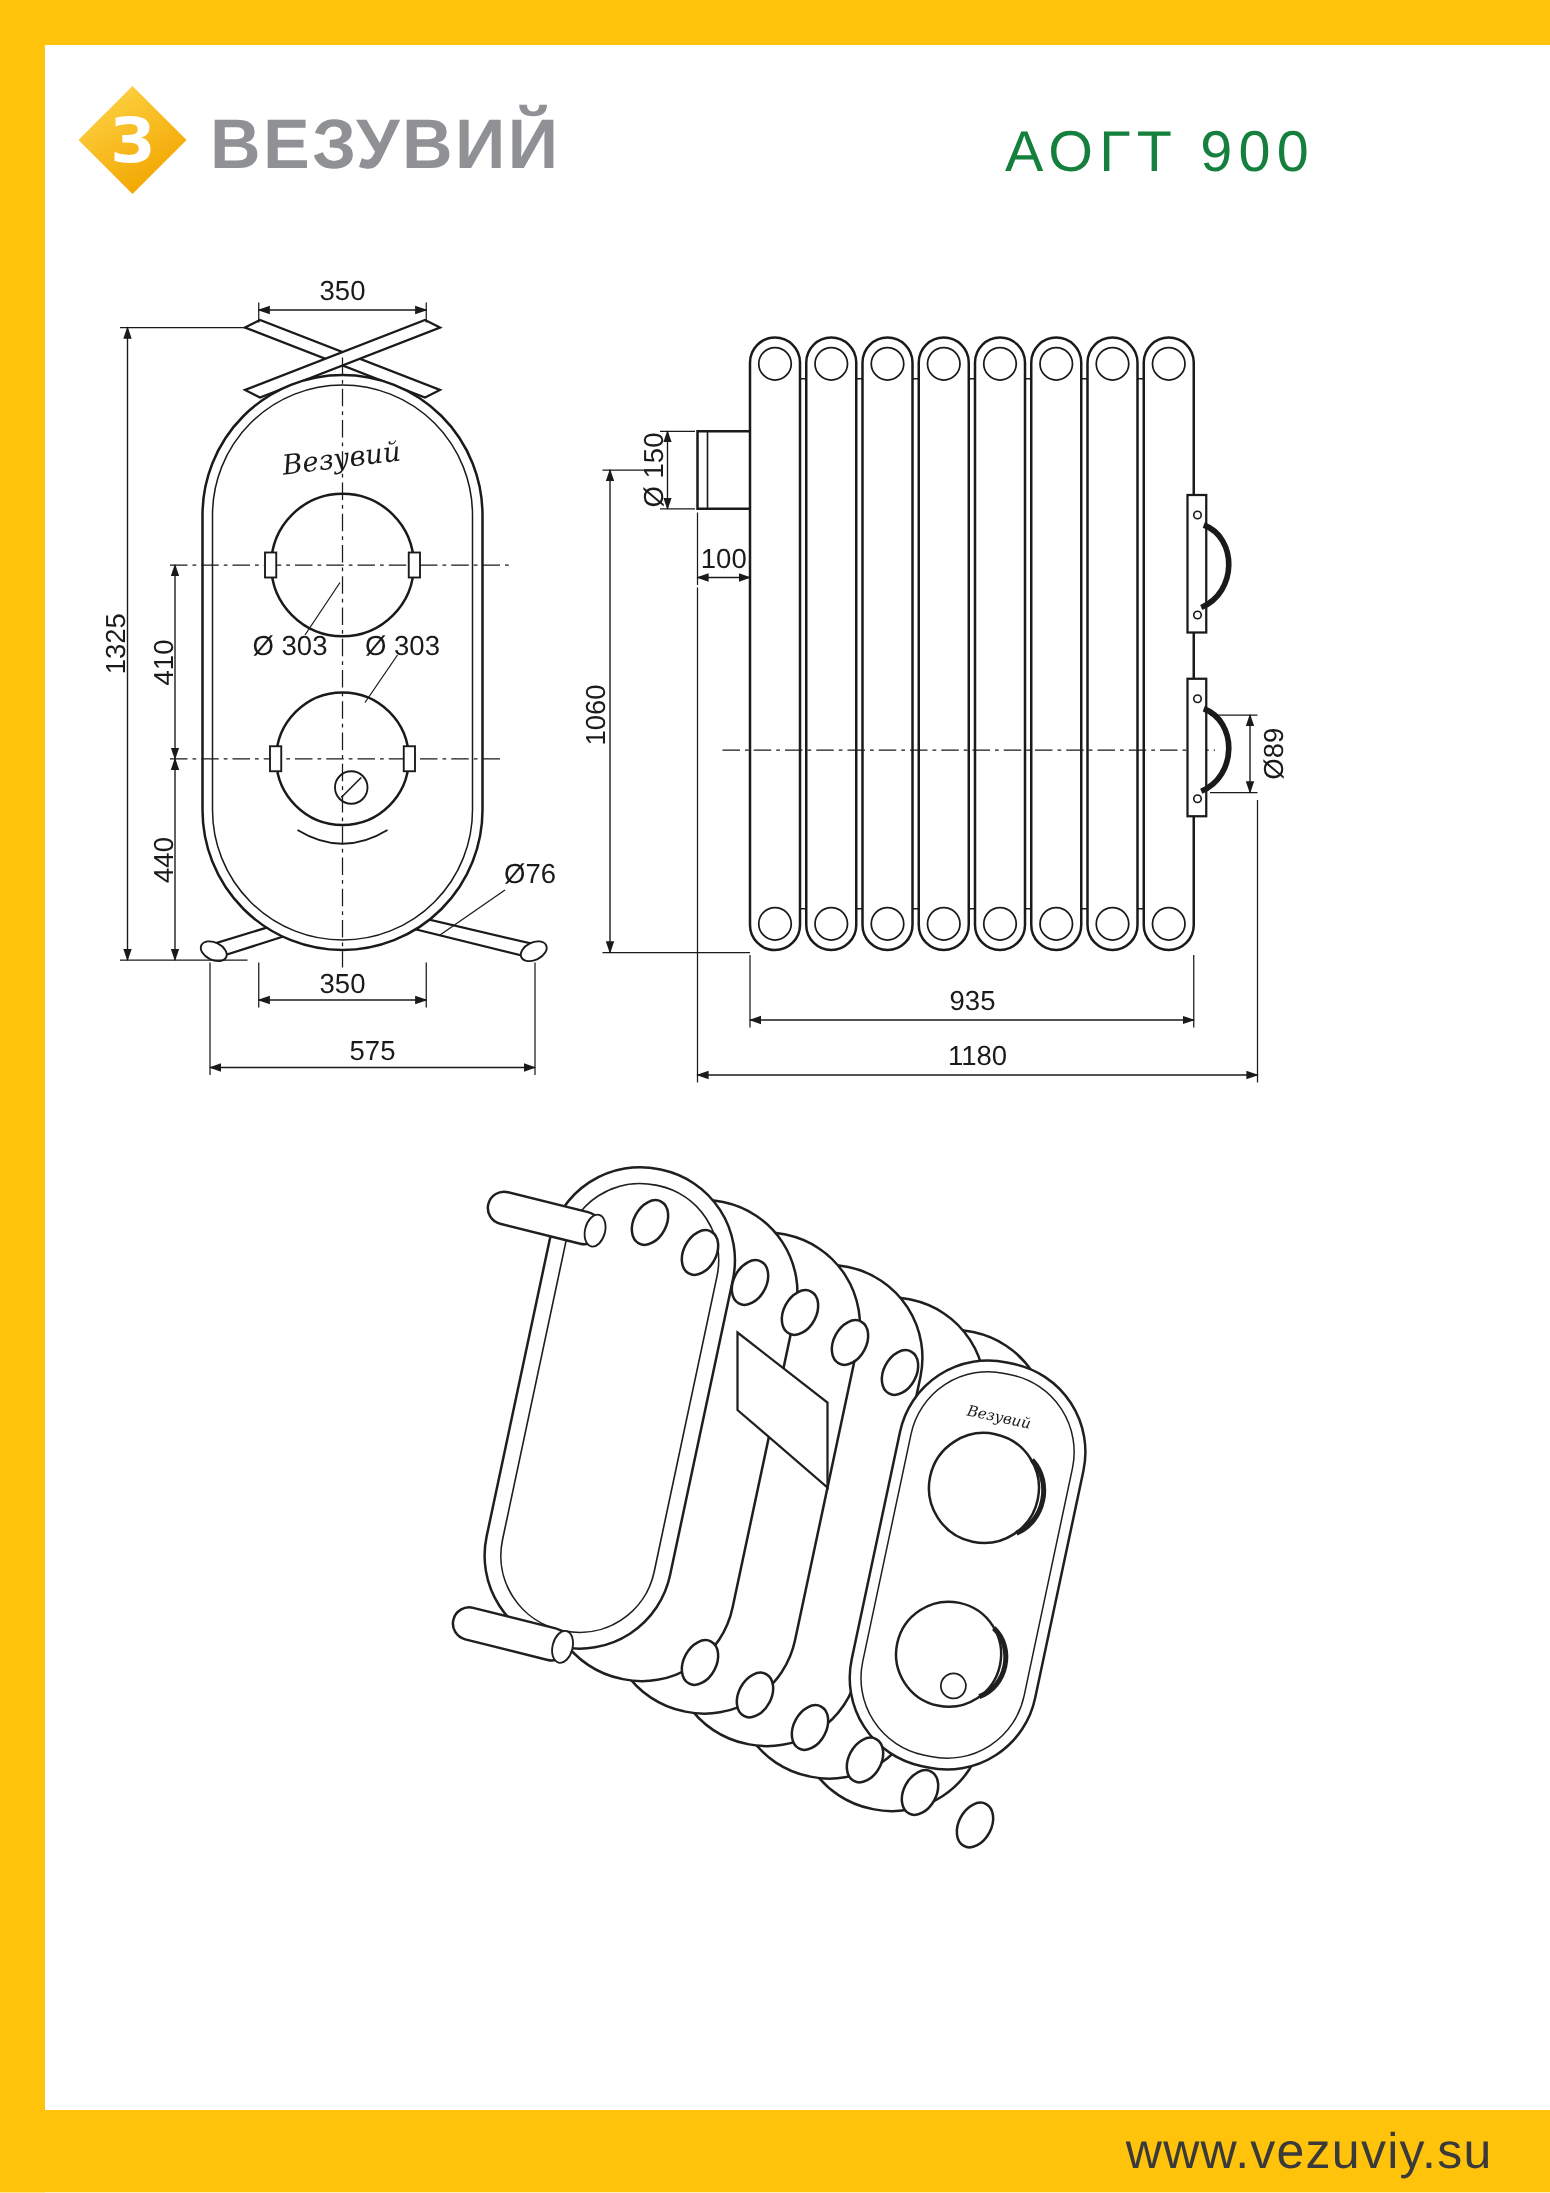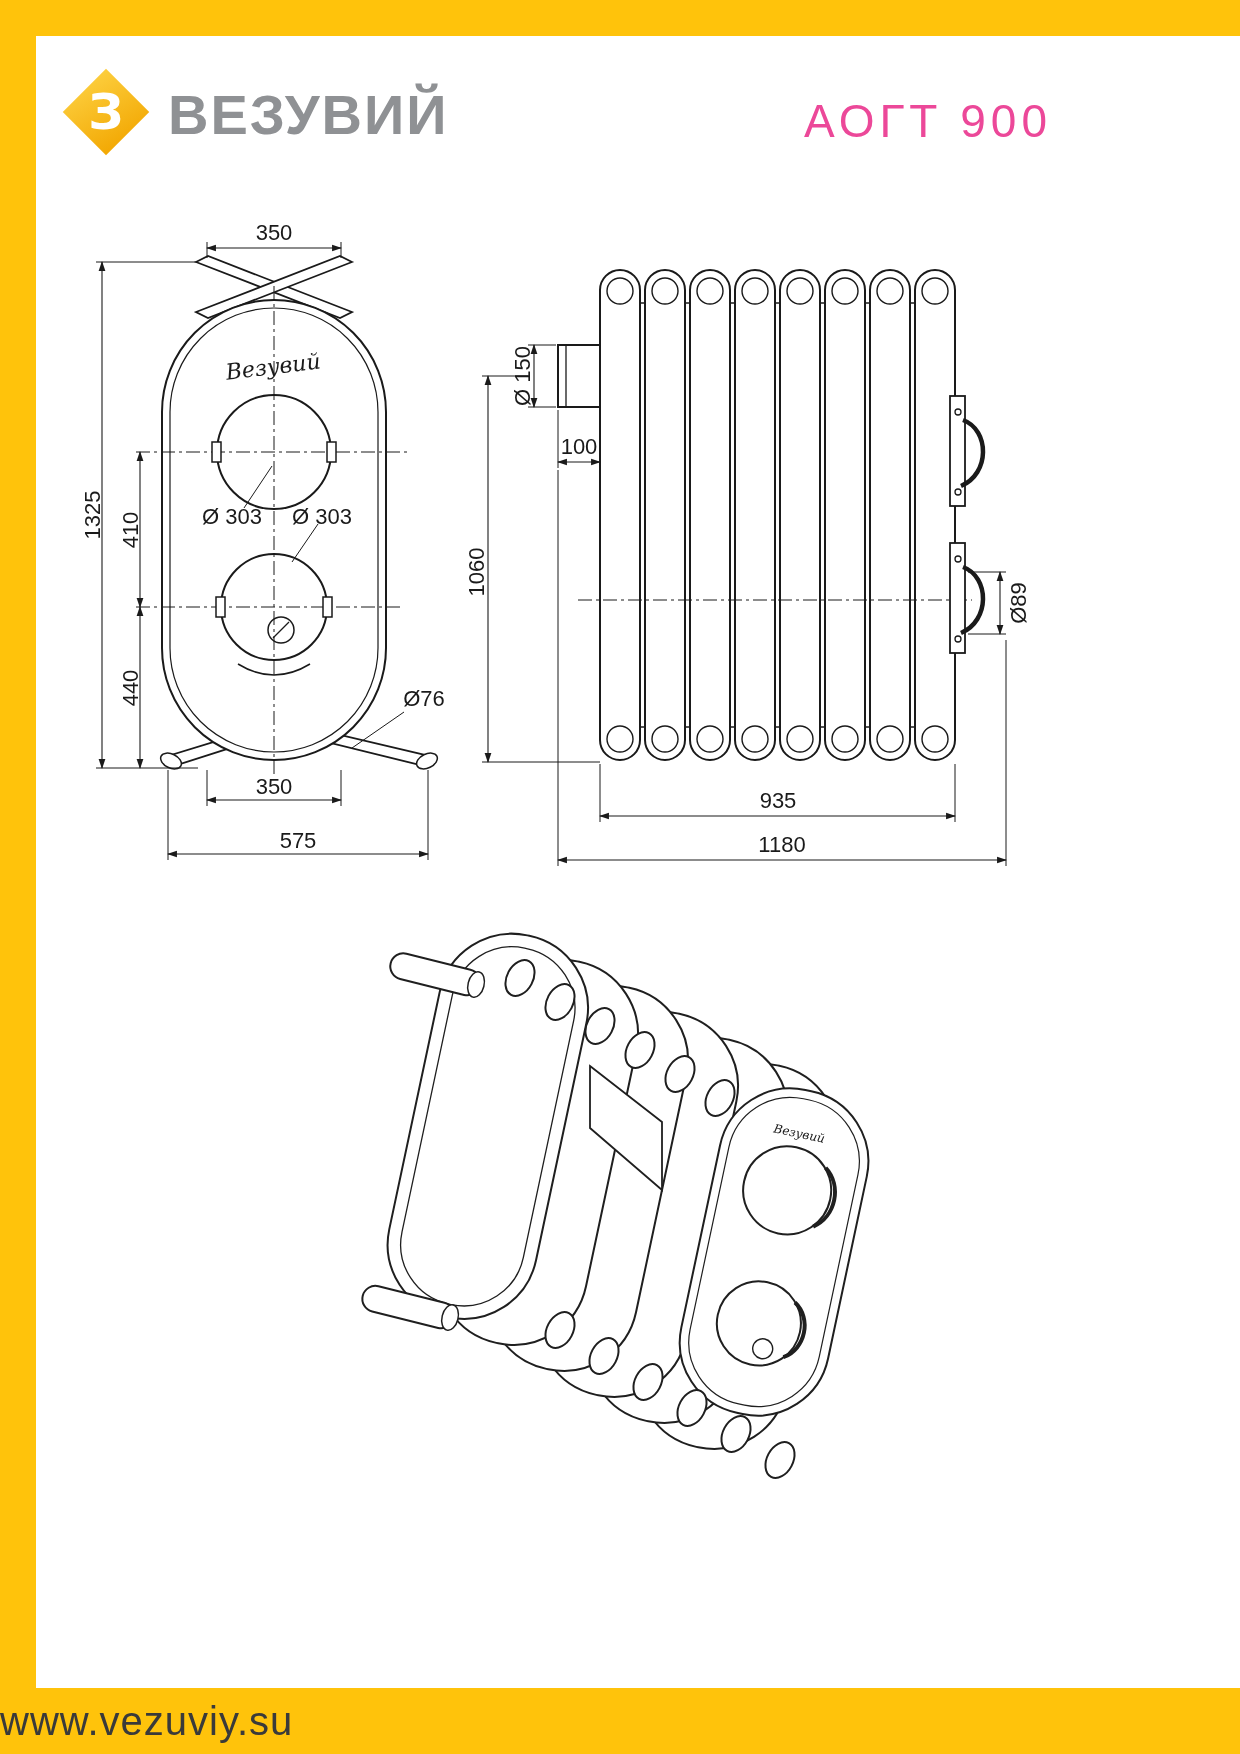--- a/index.html
+++ b/index.html
@@ -2,28 +2,28 @@
 <html style="--accent: #FFC30B;"><head>
 <meta charset="utf-8">
 <style>
   * { margin:0; padding:0; box-sizing:border-box; }
   html,body { width:1240px; height:1754px; overflow:hidden; }
   body { position:relative; background:#ffffff; font-family:"Liberation Sans",sans-serif; }
 
   .topbar   { position:absolute; top:0; left:0; width:1240px; height:36px; background:var(--accent,#FFC30B); }
   .leftbar  { position:absolute; top:0; left:0; width:36px; height:1754px; background:var(--accent,#FFC30B); }
   .bottombar{ position:absolute; left:0; top:1688px; width:1240px; height:66px; background:var(--accent,#FFC30B);
-              display:flex; align-items:center; padding-right:46px; }
+              display:flex; align-items:center; justify-content:flex-end; padding-right:46px; }
   .site     { font-size:40px; color:#3a3a3a; letter-spacing:1px; }
 
   .logo     { position:absolute; left:60px; top:66px; width:92px; height:92px; }
   .brandname{ position:absolute; left:168px; top:82px; font-size:56px; font-weight:bold;
               color:#8f9194; letter-spacing:2px; }
   .model    { position:absolute; right:188px; top:94px; font-size:46px; font-weight:400;
-              color:#ec4899; letter-spacing:5px; }
+              color:#15803d; letter-spacing:5px; }
 
   .sheet { position:absolute; top:0; left:0; width:1240px; height:1754px; }
   .sheet text { font-family:"Liberation Sans",sans-serif; font-size:22px; fill:#1a1a1a; stroke:none; }
   .sheet text.script { font-family:"DejaVu Serif",serif; font-style:italic; font-size:22px; fill:#1a1a1a; }
   .sheet text.script-sm { font-family:"DejaVu Serif",serif; font-style:italic; font-size:12px; fill:#1a1a1a; }
   .cl  { stroke:#1a1a1a; stroke-width:1; stroke-dasharray:14 4 3 4; fill:none; }
   .ext { stroke:#1a1a1a; stroke-width:1; }
   .dim { stroke:#1a1a1a; stroke-width:1.1; marker-start:url(#arr); marker-end:url(#arr); }
   .tube{ fill:#ffffff; }
 </style>

